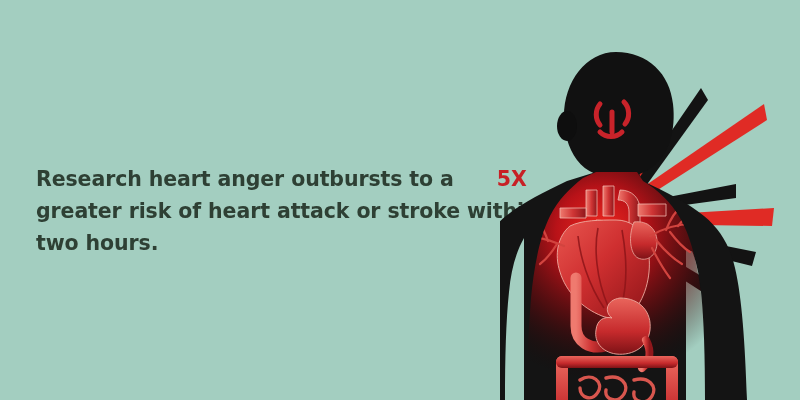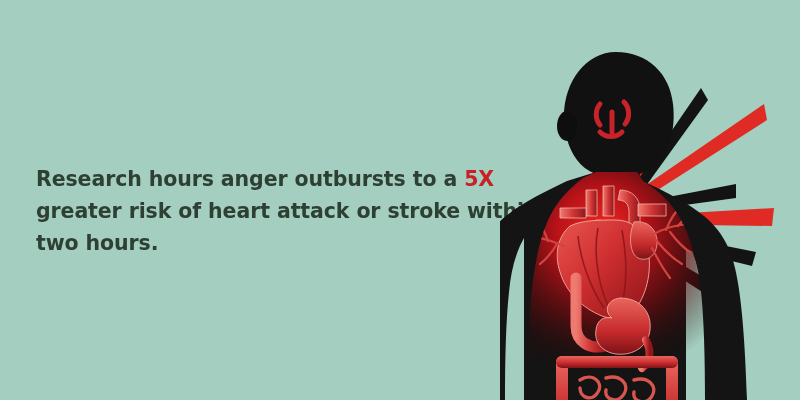--- a/index.html
+++ b/index.html
@@ -21,34 +21,35 @@
     font-family:"DejaVu Sans", sans-serif;
     font-size:20.5px;
     font-weight:700;
     line-height:32px;
     letter-spacing:-0.1px;
     color:#2e4034;
   }
   #headline .hl {
     color:#c72025;
     font-weight:700;
+    margin-left:36px;
   }
   #figure {
     position:absolute;
     left:500px; top:40px;
     width:300px; height:360px;
   }
   #figure svg { display:block; width:100%; height:100%; }
 </style>
 </head>
 <body>
 
 <div id="canvas" style="background: rgb(163, 206, 192);">
 
-  <p id="headline" style="color: rgb(46, 64, 52);"><span>Research hours anger outbursts to a </span><span class="hl" style="color: rgb(199, 32, 37);">5X</span><span> greater risk of heart attack or stroke within two hours.</span></p>
+  <p id="headline" style="color: rgb(46, 64, 52);"><span>Research heart anger outbursts to a </span><span class="hl" style="color: rgb(199, 32, 37);">5X</span><span> greater risk of heart attack or stroke within two hours.</span></p>
 
   <div id="figure">
     <svg viewBox="0 0 300 360" xmlns="http://www.w3.org/2000/svg" aria-hidden="true">
       <defs>
         <radialGradient id="chestGlow" cx="0.42" cy="0.30" r="0.62">
           <stop offset="0%" stop-color="#ff2a20" stop-opacity="0.95"></stop>
           <stop offset="30%" stop-color="#d51219" stop-opacity="0.85"></stop>
           <stop offset="62%" stop-color="#6e0a0e" stop-opacity="0.62"></stop>
           <stop offset="100%" stop-color="#150505" stop-opacity="0"></stop>
         </radialGradient>

